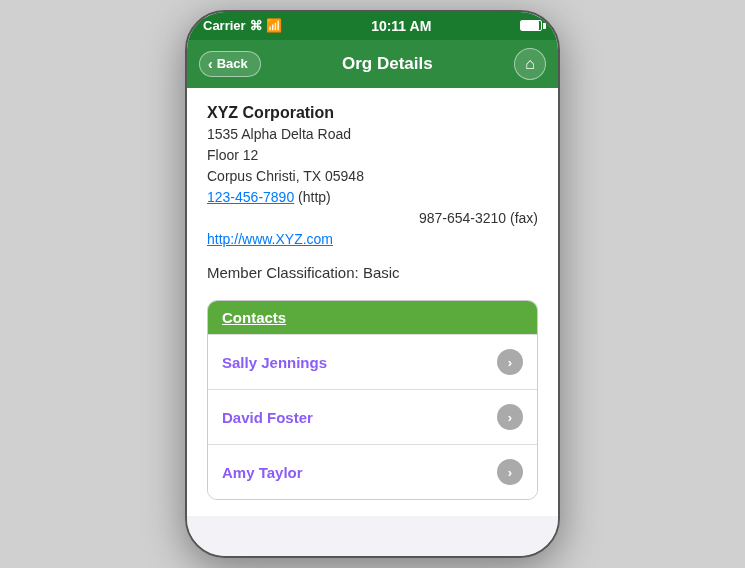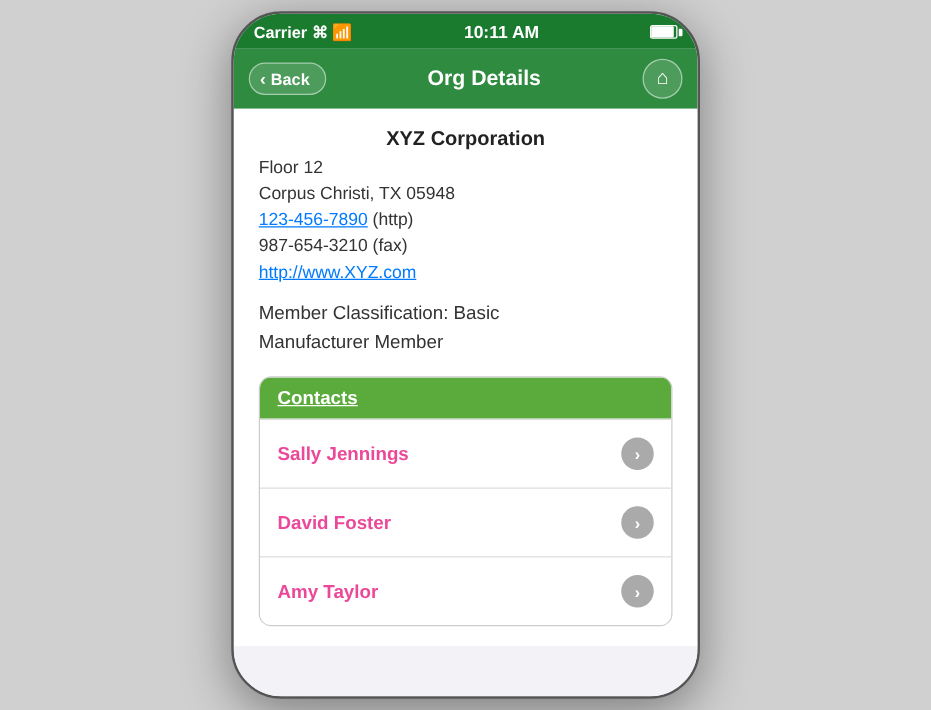--- a/index.html
+++ b/index.html
@@ -104,21 +104,20 @@
     .content {
       background: white;
       padding: 16px 20px;
     }
 
     .org-name {
       font-size: 16px;
       font-weight: 700;
       color: #222;
       margin-bottom: 2px;
-      text-align: center;
     }
 
     .org-address {
       font-size: 14px;
       color: #333;
       line-height: 1.5;
     }
 
     .org-phone-link {
       color: #007aff;
@@ -127,20 +126,21 @@
     }
 
     .org-phone-type {
       color: #333;
       font-size: 14px;
     }
 
     .org-fax {
       font-size: 14px;
       color: #333;
+      text-align: right;
     }
 
     .org-website {
       color: #007aff;
       text-decoration: underline;
       font-size: 14px;
     }
 
     .org-classification {
       font-size: 15px;
@@ -175,21 +175,21 @@
       cursor: pointer;
     }
 
     .contact-item:first-of-type {
       border-top: none;
     }
 
     .contact-name {
       font-size: 15px;
       font-weight: 600;
-      color: #ec4899;
+      color: #8b5cf6;
     }
 
     .contact-chevron {
       width: 26px;
       height: 26px;
       border-radius: 50%;
       background: #aaa;
       display: flex;
       align-items: center;
       justify-content: center;
@@ -260,34 +260,34 @@
     <div class="nav-home-btn">
       <span>⌂</span>
     </div>
   </div>
 
   <div class="content">
 
     <div class="org-name">XYZ Corporation</div>
 
     <div class="org-address">
+      <div>1535 Alpha Delta Road</div>
       <div>Floor 12</div>
       <div>Corpus Christi, TX 05948</div>
       <div>
         <a class="org-phone-link">123-456-7890</a><span class="org-phone-type"> (http)</span>
       </div>
       <div class="org-fax">987-654-3210 (fax)</div>
       <div>
         <a class="org-website">http://www.XYZ.com</a>
       </div>
     </div>
 
     <div class="org-classification">
       <div>Member Classification: Basic</div>
-      <div>Manufacturer Member</div>
     </div>
 
     <div class="contacts-container">
       <div class="contacts-header">Contacts</div>
 
       <div class="contact-item">
         <span class="contact-name">Sally Jennings</span>
         <div class="contact-chevron">›</div>
       </div>
 

